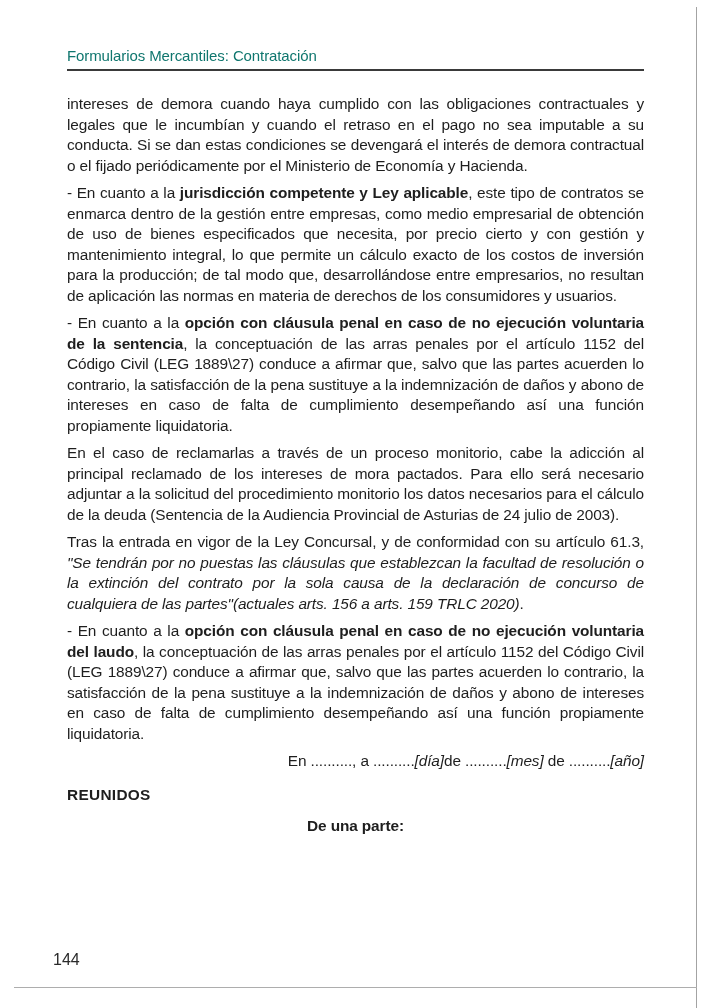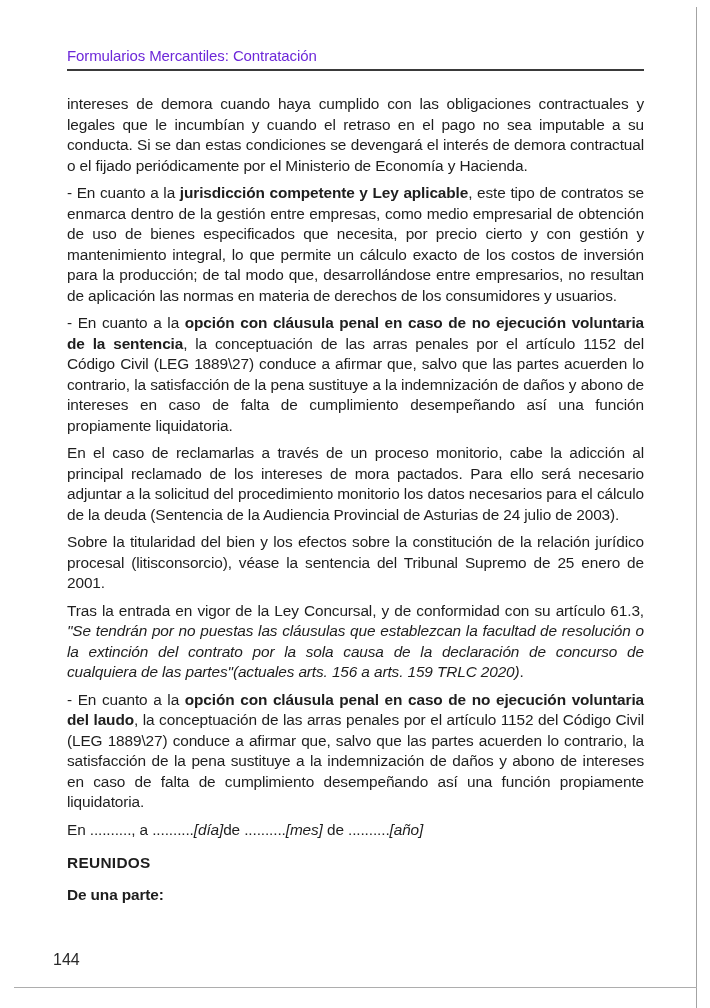--- a/index.html
+++ b/index.html
@@ -16,38 +16,38 @@
     color: #1e1e1e;
   }
   .content {
     position: absolute;
     left: 67px;
     top: 47px;
     width: 577px;
   }
   .running-header {
     font-size: 15px;
-    color: #6d28d9;
+    color: #0f766e;
     padding-bottom: 5px;
     border-bottom: 2px solid #3a3a3a;
     margin-bottom: 23px;
     letter-spacing: -0.1px;
   }
   .doc-body {
     font-size: 15.4px;
     line-height: 20.5px;
     letter-spacing: -0.12px;
   }
   .para {
     margin: 0 0 7px 0;
     text-align: justify;
   }
-  .a-right  { text-align: left;  margin: 5px 14px 9px 0; }
+  .a-right  { text-align: right;  margin: 5px 0 9px 0; }
   .a-center { text-align: left; margin: 13px 0 11px 0; letter-spacing: 0.3px; }
-  .a-left   { text-align: left;   margin: 2px 0 1px 0; }
+  .a-left   { text-align: center;   margin: 2px 0 1px 0; }
   .s-n { font-style: normal; font-weight: normal; }
   .s-b { font-weight: bold; }
   .s-i { font-style: italic; }
   .page-number {
     position: absolute;
     left: 53px;
     top: 951px;
     font-size: 16px;
     color: #2a2a2a;
   }
@@ -72,21 +72,20 @@
 <body>
 
 <div class="content">
   <div class="running-header">Formularios Mercantiles: Contratación</div>
 
   <div class="doc-body">
       <p class="para a-justify"><span class="s-n">intereses de demora cuando haya cumplido con las obligaciones contractuales y legales que le incumbían y cuando el retraso en el pago no sea imputable a su conducta. Si se dan estas condiciones se devengará el interés de demora contractual o el fijado periódicamente por el Ministerio de Economía y Hacienda.</span></p>
       <p class="para a-justify"><span class="s-n">- En cuanto a la </span><span class="s-b">jurisdicción competente y Ley aplicable</span><span class="s-n">, este tipo de contratos se enmarca dentro de la gestión entre empresas, como medio empresarial de obtención de uso de bienes especificados que necesita, por precio cierto y con gestión y mantenimiento integral, lo que permite un cálculo exacto de los costos de inversión para la producción; de tal modo que, desarrollándose entre empresarios, no resultan de aplicación las normas en materia de derechos de los consumidores y usuarios.</span></p>
       <p class="para a-justify"><span class="s-n">- En cuanto a la </span><span class="s-b">opción con cláusula penal en caso de no ejecución voluntaria de la sentencia</span><span class="s-n">, la conceptuación de las arras penales por el artículo 1152 del Código Civil (LEG 1889\27) conduce a afirmar que, salvo que las partes acuerden lo contrario, la satisfacción de la pena sustituye a la indemnización de daños y abono de intereses en caso de falta de cumplimiento desempeñando así una función propiamente liquidatoria.</span></p>
       <p class="para a-justify"><span class="s-n">En el caso de reclamarlas a través de un proceso monitorio, cabe la adicción al principal reclamado de los intereses de mora pactados. Para ello será necesario adjuntar a la solicitud del procedimiento monitorio los datos necesarios para el cálculo de la deuda (Sentencia de la Audiencia Provincial de Asturias de 24 julio de 2003).</span></p>
-      <p class="para a-justify"><span class="s-n">Sobre la titularidad del bien y los efectos sobre la constitución de la relación jurídico procesal (litisconsorcio), véase la sentencia del Tribunal Supremo de 25 enero de 2001.</span></p>
       <p class="para a-justify"><span class="s-n">Tras la entrada en vigor de la Ley Concursal, y de conformidad con su artículo 61.3, </span><span class="s-i">"Se tendrán por no puestas las cláusulas que establezcan la facultad de resolución o la extinción del contrato por la sola causa de la declaración de concurso de cualquiera de las partes"(actuales arts. 156 a arts. 159 TRLC 2020)</span><span class="s-n">.</span></p>
       <p class="para a-justify"><span class="s-n">- En cuanto a la </span><span class="s-b">opción con cláusula penal en caso de no ejecución voluntaria del laudo</span><span class="s-n">, la conceptuación de las arras penales por el artículo 1152 del Código Civil (LEG 1889\27) conduce a afirmar que, salvo que las partes acuerden lo contrario, la satisfacción de la pena sustituye a la indemnización de daños y abono de intereses en caso de falta de cumplimiento desempeñando así una función propiamente liquidatoria.</span></p>
       <p class="para a-right"><span class="s-n">En .........., a ..........</span><span class="s-i">[día]</span><span class="s-n">de ..........</span><span class="s-i">[mes]</span><span class="s-n"> de ..........</span><span class="s-i">[año]</span></p>
       <p class="para a-center"><span class="s-b">REUNIDOS</span></p>
       <p class="para a-left"><span class="s-b">De una parte:</span></p>
     </div>
 </div>
 
 <div class="page-number">144</div>
 

